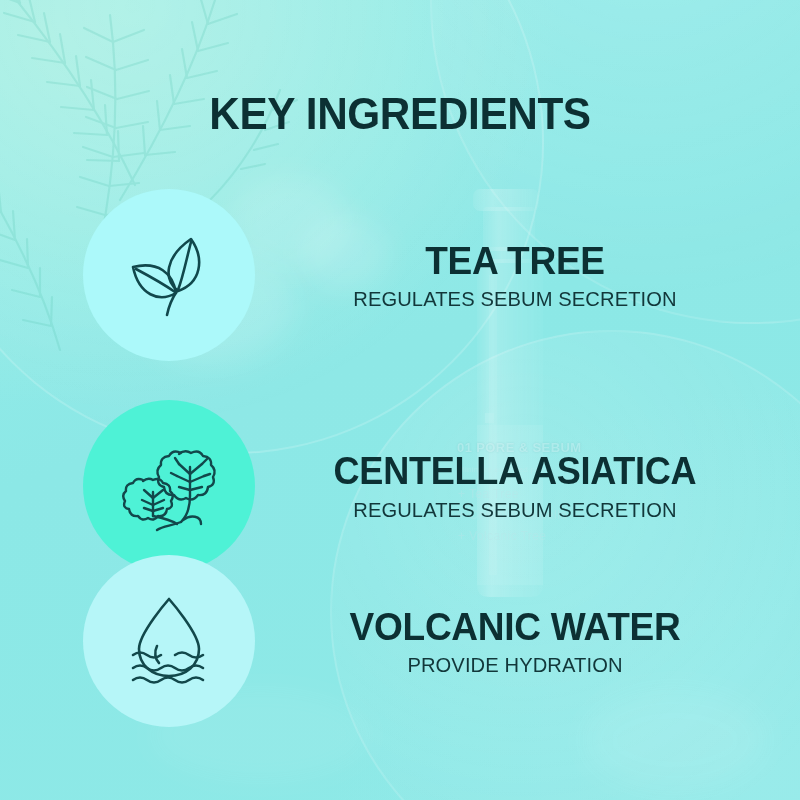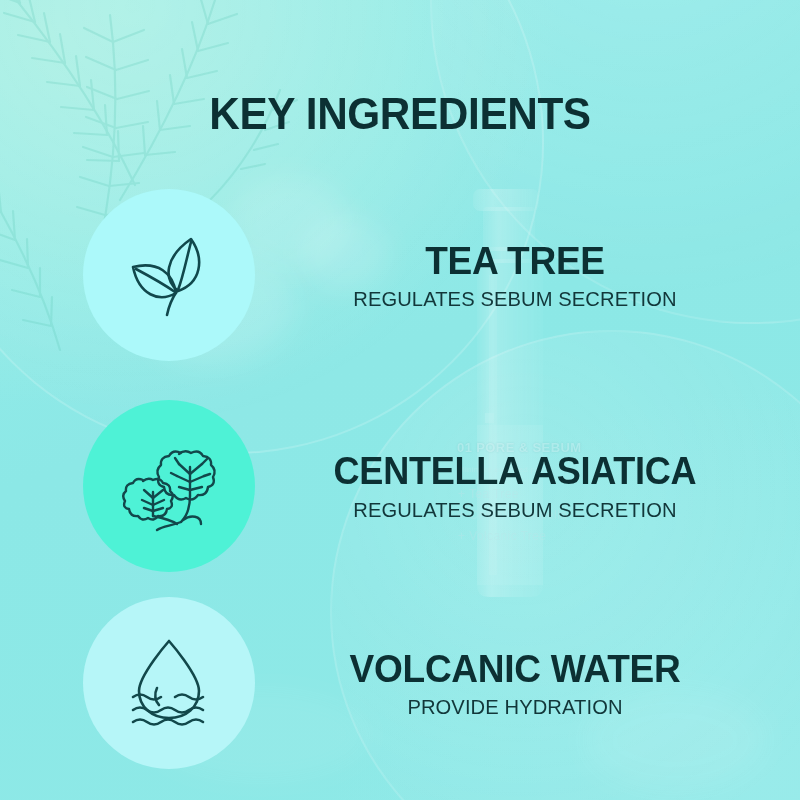--- a/index.html
+++ b/index.html
@@ -132,21 +132,21 @@
   .row {
     position: absolute;
     left: 0;
     width: 800px;
     height: 180px;
     display: flex;
     align-items: center;
   }
   .row.r1 { top: 185px; padding-left: 12px; }
   .row.r2 { top: 396px; text-decoration: underline; }
-  .row.r3 { top: 593px; }
+  .row.r3 { top: 551px; }
 
   .icon-badge {
     position: absolute;
     left: 83px;
     width: 172px;
     height: 172px;
     border-radius: 50%;
     display: flex;
     align-items: center;
     justify-content: center;

